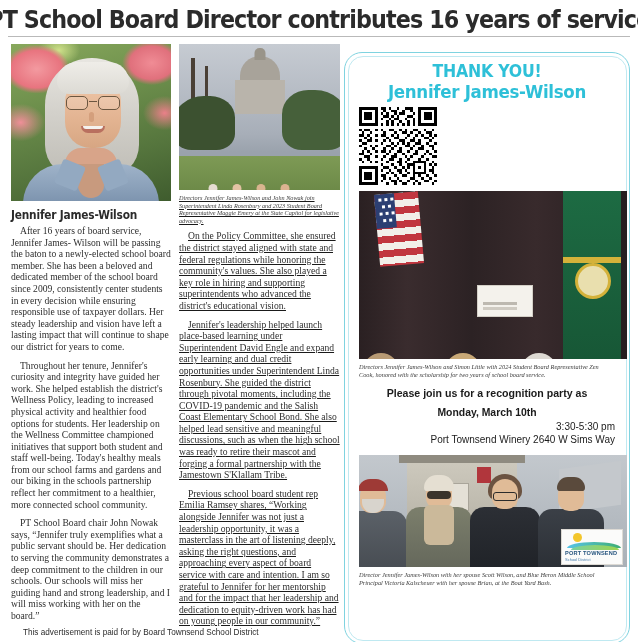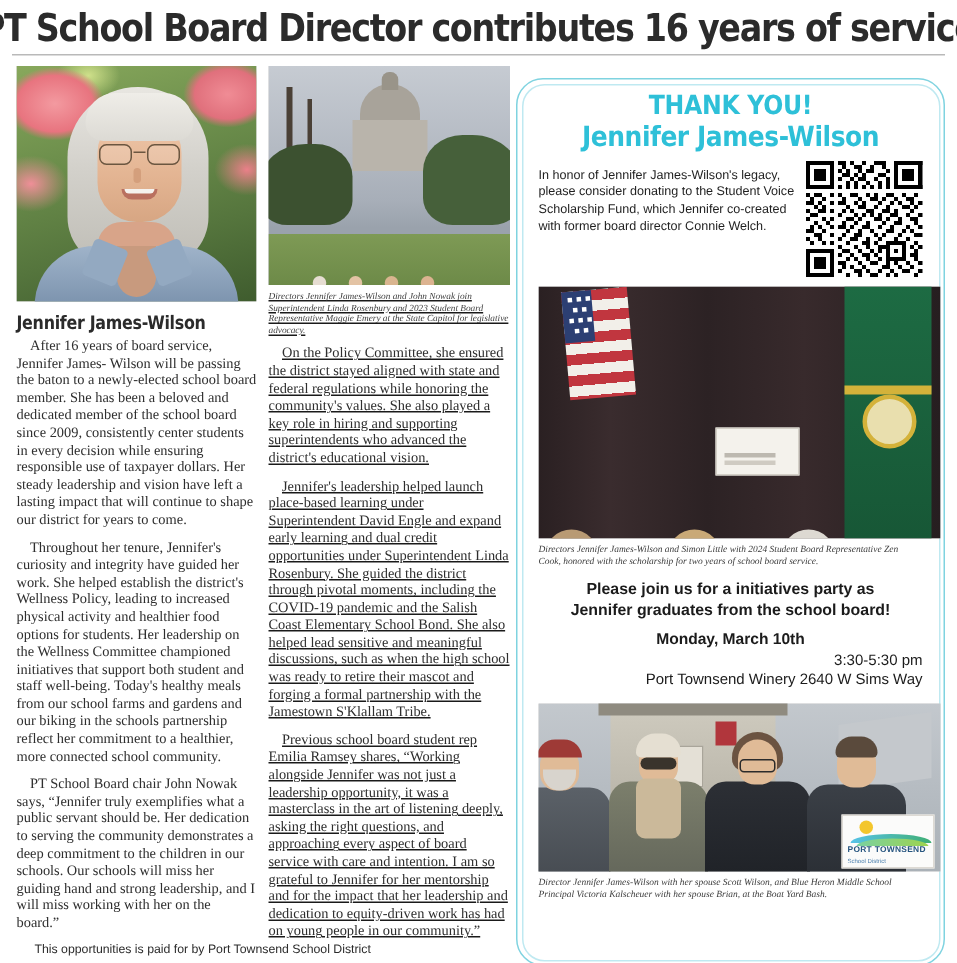--- a/index.html
+++ b/index.html
@@ -313,21 +313,20 @@
   </div>
 
   <div class="col-right">
     <div class="panel">
       <div class="panel-inner">
 
         <div class="ty-line1">THANK YOU!</div>
         <div class="ty-line2">Jennifer James-Wilson</div>
 
         <div class="donate-row">
-          <div class="donate-text">In honor of Jennifer James-Wilson's legacy, please consider donating to the Student Voice Scholarship Fund, which Jennifer co-created with former board director Connie Welch.</div>
           <div class="qr">
             <svg width="78" height="78" viewBox="0 0 29 29" shape-rendering="crispEdges" aria-hidden="true">
               <rect width="29" height="29" fill="#ffffff"></rect>
               <g fill="#000000">
 
                 <rect x="0" y="0" width="7" height="1"></rect>
                   <rect x="0" y="6" width="7" height="1"></rect>
                 <rect x="0" y="0" width="1" height="7"></rect>
                   <rect x="6" y="0" width="1" height="7"></rect>
                 <rect x="2" y="2" width="3" height="3"></rect>
@@ -564,22 +563,21 @@
             </div>
           <div class="p s3">
               <span class="hair"></span>
             </div>
           <div class="envelope"></div>
         </div>
 
         <div class="panel-cap">Directors Jennifer James-Wilson and Simon Little with 2024 Student Board Representative Zen Cook, honored with the scholarship for two years of school board service.</div>
 
         <div class="party-block">
-          <div class="party-line">Please join us for a initiatives party as</div>
-          <div class="party-line">Jennifer graduates from the school board!</div>
+          <div class="party-line">Please join us for a recognition party as</div>
         </div>
 
         <div style="margin-bottom:8px;">
           <div class="event-date">Monday, March 10th</div>
           <div class="event-time">3:30-5:30 pm</div>
           <div class="event-loc">Port Townsend Winery 2640 W Sims Way</div>
         </div>
 
         <div class="photo ph-boat">
           <div class="sky2"></div>
@@ -622,15 +620,15 @@
             <div class="t2">School District</div>
           </div>
         </div>
 
         <div class="panel-cap">Director Jennifer James-Wilson with her spouse Scott Wilson, and Blue Heron Middle School Principal Victoria Kalscheuer with her spouse Brian, at the Boat Yard  Bash.</div>
 
       </div>
     </div>
   </div>
 
-  <div class="footer">This opportunities is paid for by Port Townsend School District</div>
+  <div class="footer">This advertisement is paid for by Board Townsend School District</div>
 
 </div>
 
 </body></html>

